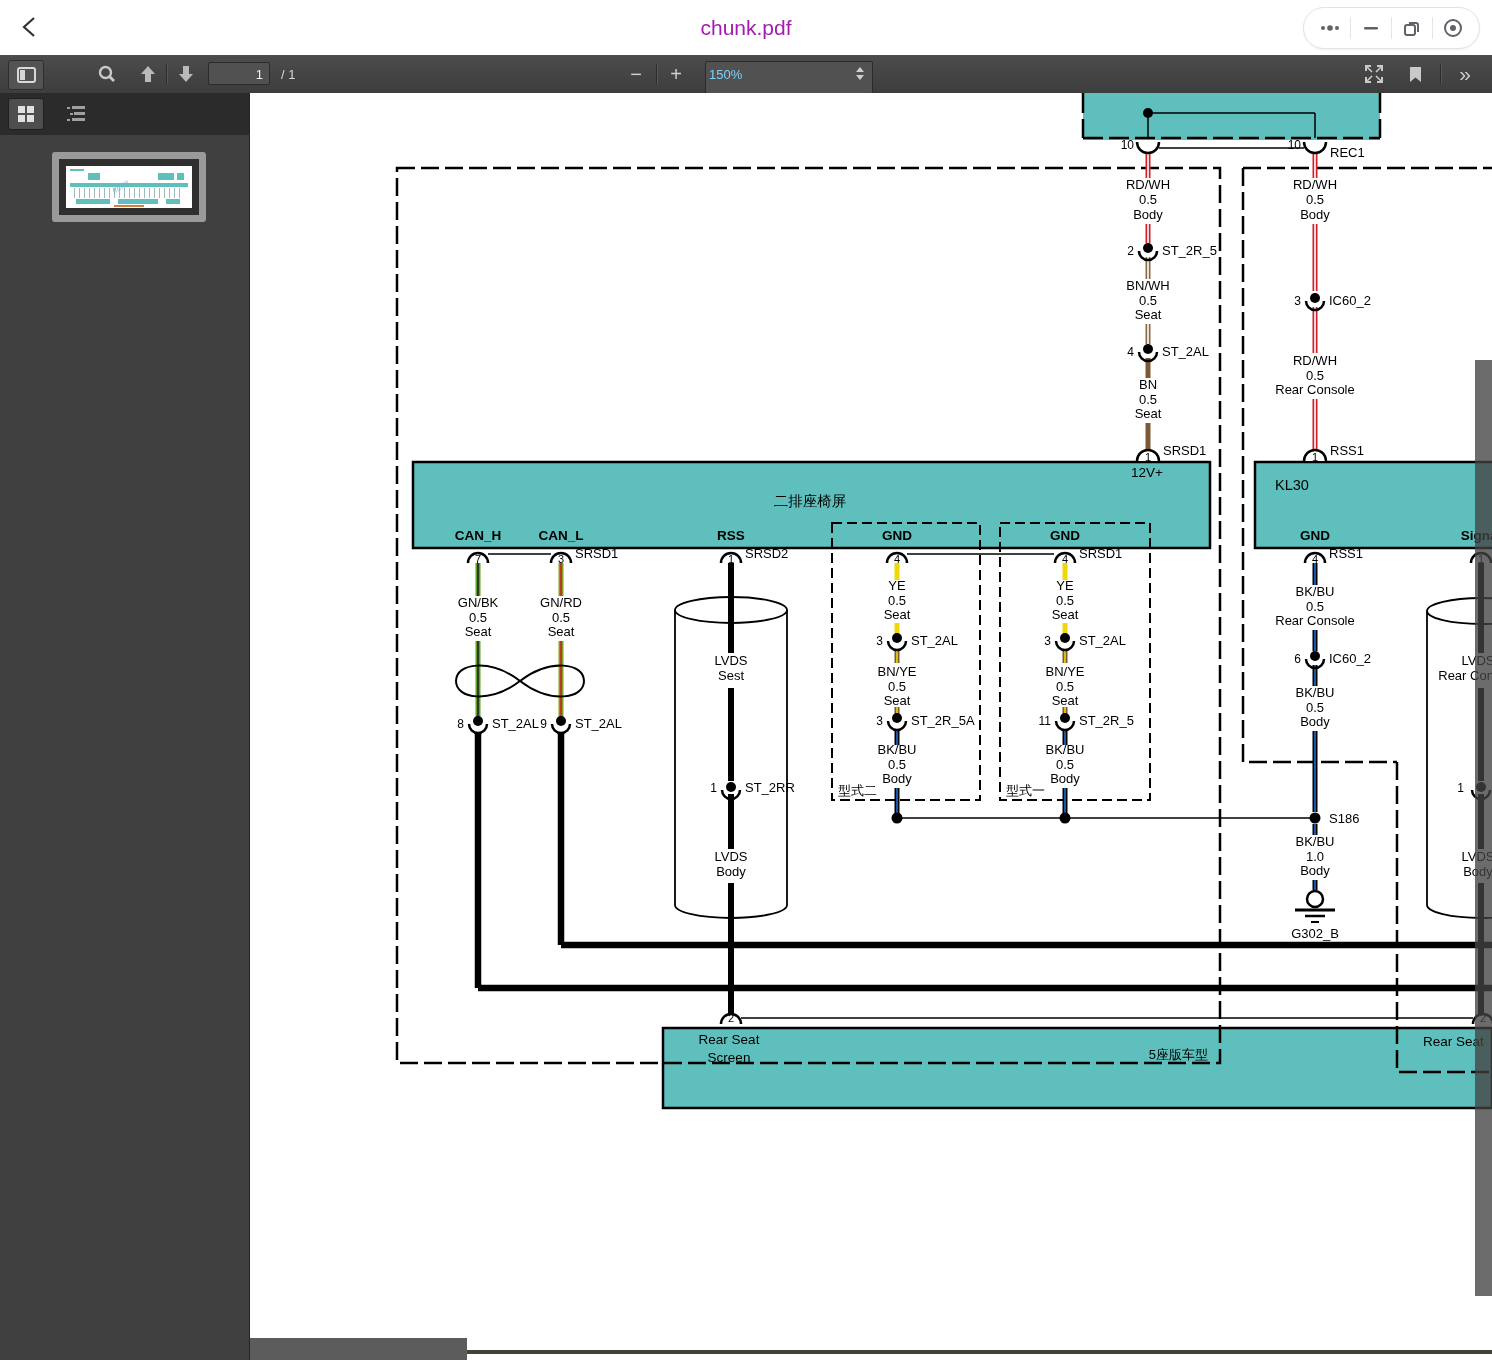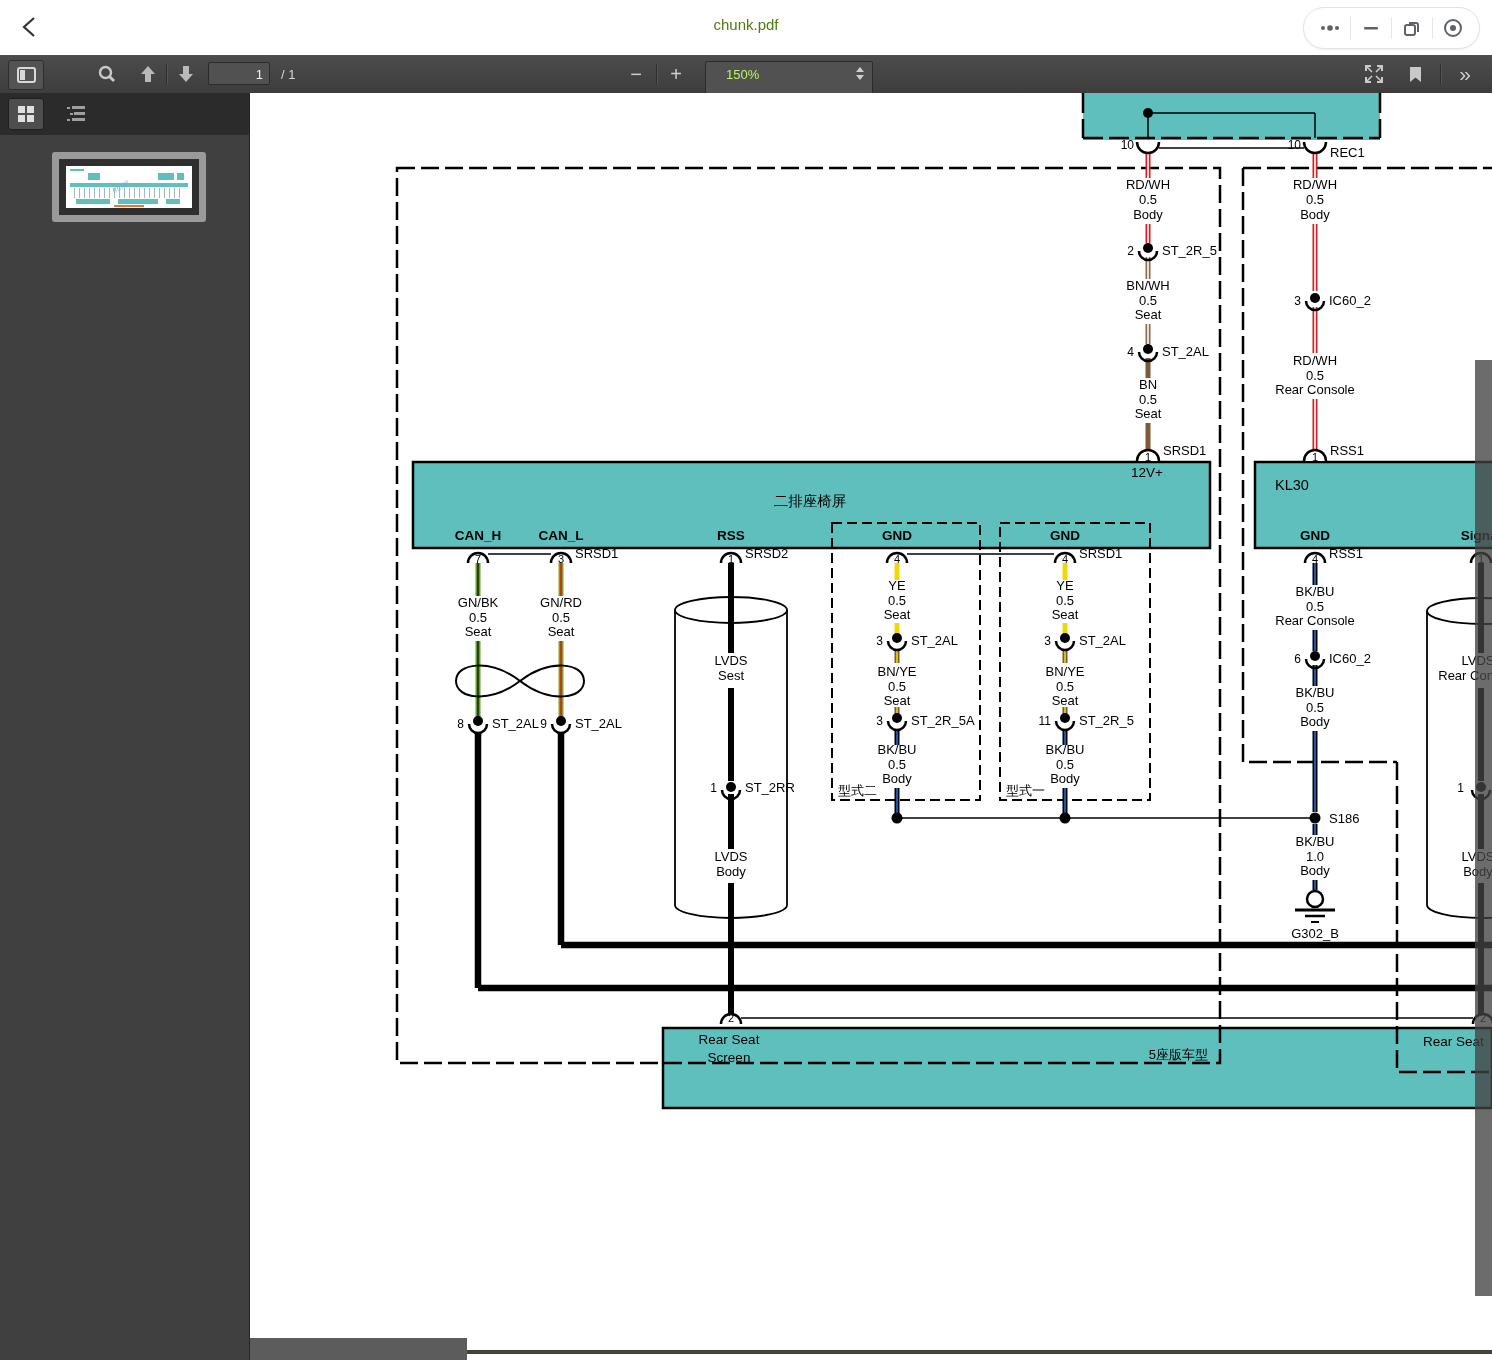--- a/index.html
+++ b/index.html
@@ -1,34 +1,34 @@
 <!DOCTYPE html>
 <html><head>
 <meta charset="utf-8">
 <style>
   html,body{margin:0;padding:0;width:1492px;height:1360px;overflow:hidden;
     font-family:"Liberation Sans",sans-serif;background:#fff;}
   .titlebar{position:absolute;left:0;top:0;width:1492px;height:55px;background:#fff;}
   .back-btn{position:absolute;left:16px;top:13px;width:28px;height:28px;cursor:pointer;}
-  .title{position:absolute;left:0;right:0;top:16px;text-align:center;font-size:15px;color:#4d7c0f;}
+  .title{position:absolute;left:0;right:0;top:16px;text-align:center;font-size:21px;color:#a21caf;}
   .win-pill{position:absolute;right:12px;top:7px;height:40px;background:#fff;border:1px solid #e3e3e6;
     border-radius:22px;display:flex;align-items:center;padding:0 6px;box-shadow:0 1px 2px rgba(0,0,0,.06);}
   .win-pill .pbtn{width:40px;height:32px;display:flex;align-items:center;justify-content:center;}
   .win-pill .psep{width:1px;height:22px;background:#e6e6e9;}
   .pdfbar{position:absolute;left:0;top:55px;width:1492px;height:38px;
     background:linear-gradient(#4c4c4c,#3d3d3d);border-bottom:1px solid #252525;}
   .tbtn{position:absolute;top:5px;height:28px;display:flex;align-items:center;justify-content:center;color:#cfcfcf;}
   .tsep{position:absolute;top:9px;width:1px;height:20px;background:#2c2c2c;border-right:1px solid #565656;}
   .toggle-btn{left:8px;width:34px;background:#535353;border:1px solid #2e2e2e;border-radius:3px;}
   .page-input{position:absolute;left:208px;top:7px;width:62px;height:23px;background:#515151;
     border:1px solid #2b2b2b;border-radius:2px;color:#f0f0f0;font-size:13px;text-align:right;
     padding:0 6px;box-sizing:border-box;line-height:23px;}
   .page-total{position:absolute;left:281px;top:12px;color:#d6d6d6;font-size:13px;}
   .zoom-box{position:absolute;left:705px;top:6px;width:168px;height:33px;background:#515151;
-    border:1px solid #2b2b2b;border-radius:2px;color:#bef264;font-size:13px;line-height:26px;padding-left:20px;box-sizing:border-box;}
+    border:1px solid #2b2b2b;border-radius:2px;color:#7dd3fc;font-size:13px;line-height:26px;padding-left:3px;box-sizing:border-box;}
   .spin{position:absolute;right:8px;top:5px;}
   .spin b{display:block;width:0;height:0;border-left:4px solid transparent;border-right:4px solid transparent;}
   .spin .up{border-bottom:5px solid #cfcfcf;margin-bottom:3px;}
   .spin .dn{border-top:5px solid #cfcfcf;}
   .sidebar{position:absolute;left:0;top:93px;width:250px;height:1267px;background:#404040;
     border-right:1px solid #252525;box-sizing:border-box;}
   .side-top{position:absolute;left:0;top:0;width:100%;height:42px;background:#2b2b2b;}
   .sbtn{position:absolute;top:5px;width:36px;height:32px;display:flex;align-items:center;justify-content:center;}
   .sbtn.active{background:#4e4e4e;border:1px solid #1f1f1f;border-radius:3px;box-sizing:border-box;}
   .thumb-sel{position:absolute;left:52px;top:59px;width:140px;height:56px;background:#9a9a9a;

